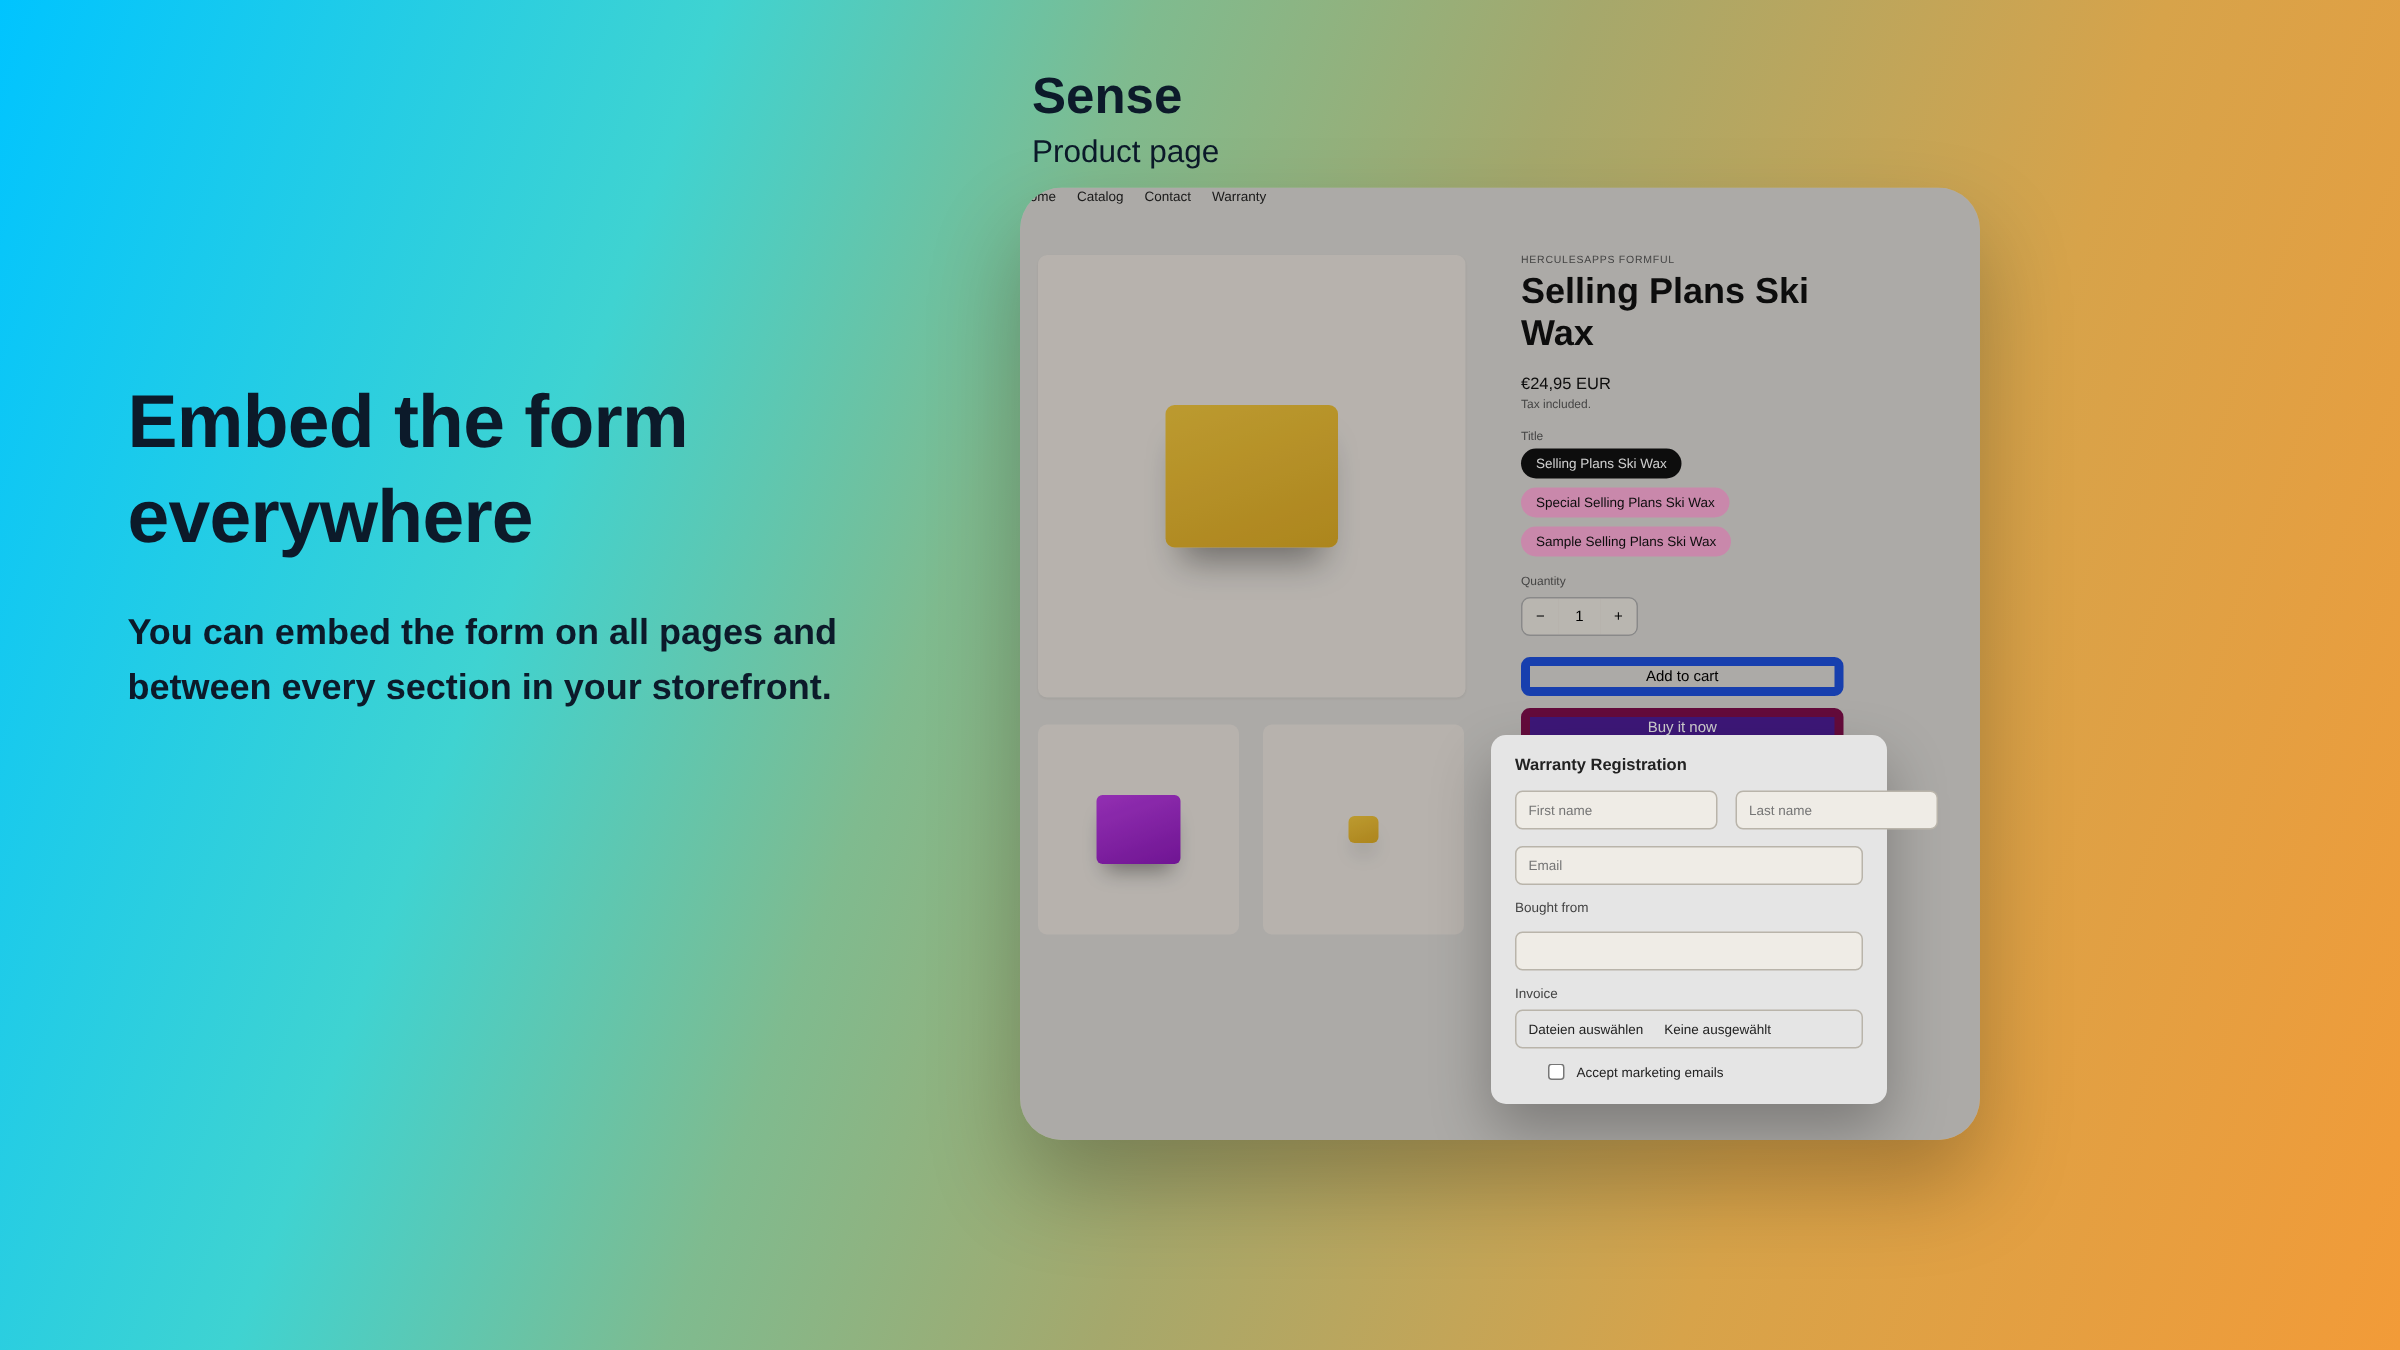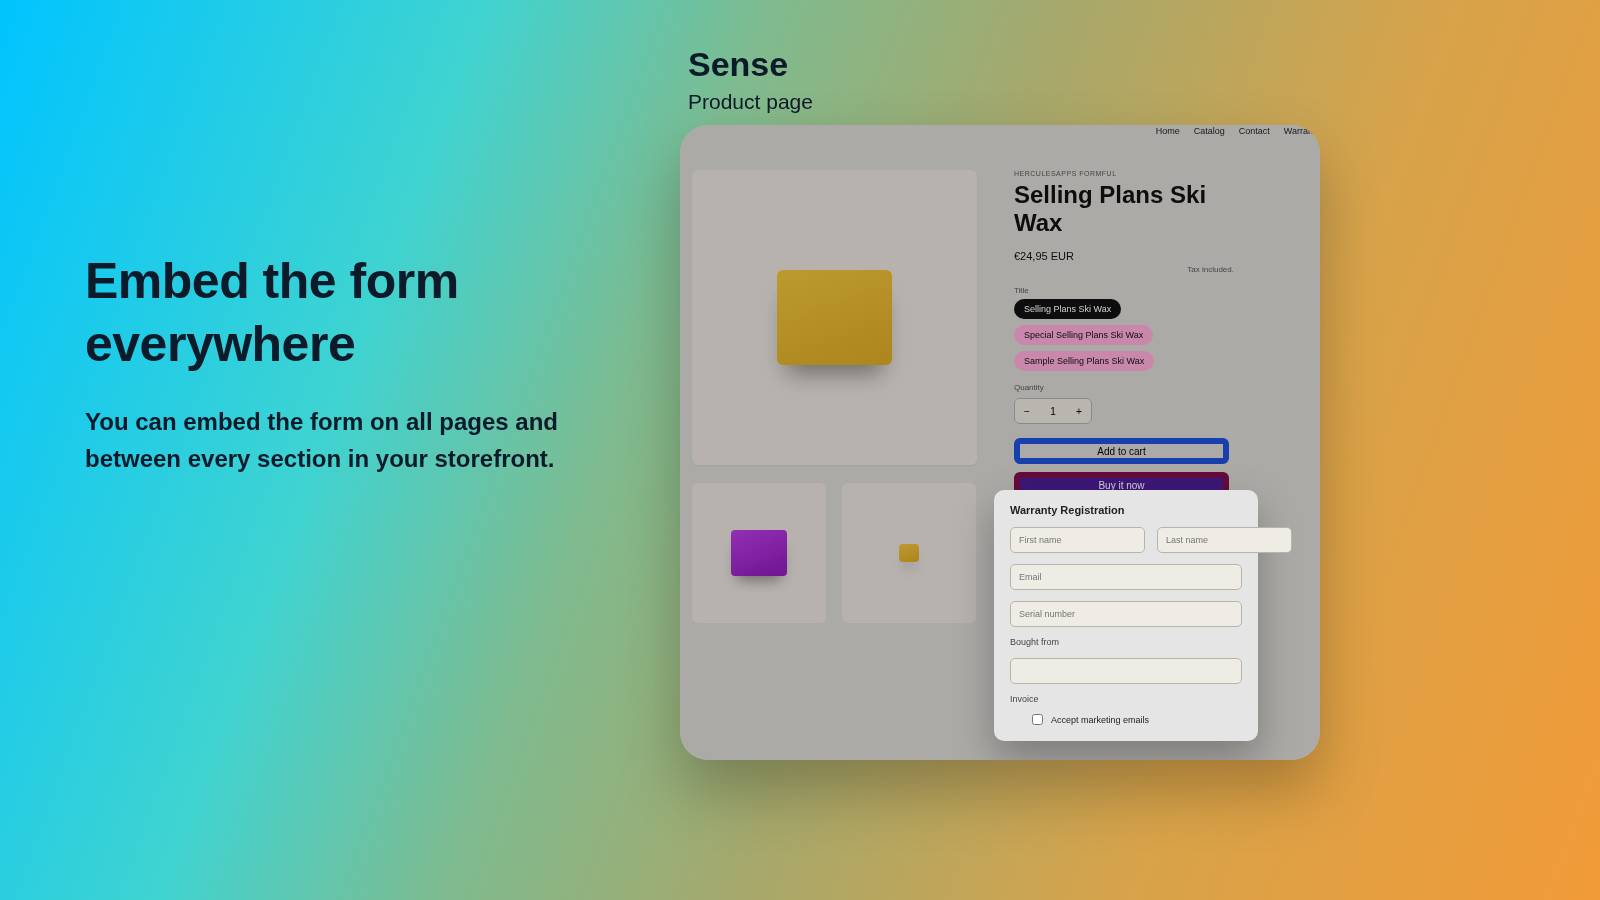--- a/index.html
+++ b/index.html
@@ -27,21 +27,21 @@
     box-shadow: 0 30px 60px rgba(0,0,0,.25);
   }
   .storefront {
     position: absolute; inset: 0;
     background: #d6d3cf;
     filter: brightness(.95);
   }
   .scrim { position:absolute; inset:0; background:rgba(0,0,0,.15); pointer-events:none; }
 
   
-  .store-nav { position:absolute; left:0; right:0; top:0; height:20px; display:flex; justify-content:flex-end; gap:14px;
+  .store-nav { position:absolute; left:0; right:0; top:0; height:20px; display:flex; justify-content:flex-start; gap:14px;
                font-size:9px; color:#222; }
   .store-nav span { line-height:12px; }
 
   
   .gallery { position:absolute; left:12px; top:45px; width:285px; }
   .main-img {
     width:285px; height:295px; background:#e2ddd7; border-radius:6px;
     display:flex; align-items:center; justify-content:center;
     box-shadow: 0 1px 2px rgba(0,0,0,.06);
   }
@@ -57,21 +57,21 @@
   }
   .thumb .block-sm { width:56px; height:46px; border-radius:4px; box-shadow:0 10px 14px -6px rgba(0,0,0,.4); }
   .purple { background:linear-gradient(160deg,#b63bdd,#8a1ab6); }
   .yellow-sm { width:20px!important; height:18px!important; background:linear-gradient(160deg,#e9bf3c,#d6a524); }
 
   
   .pinfo { position:absolute; left:334px; top:45px; width:220px; color:#111; }
   .vendor { font-size:7px; letter-spacing:.5px; text-transform:uppercase; color:#555; }
   .ptitle { font-size:24px; font-weight:700; line-height:1.15; margin-top:4px; }
   .price  { font-size:11px; margin-top:14px; }
-  .tax    { font-size:8px; color:#555; margin-top:3px;text-align:right; }
+  .tax    { font-size:8px; color:#555; margin-top:3px; }
   .label  { font-size:8px; color:#555; margin-top:12px; }
 
   .chips { margin-top:4px; display:flex; flex-direction:column; gap:6px; align-items:flex-start; }
   .chip {
     font-size:9px; padding:5px 10px; border-radius:12px;
     background:#f9a8d4; color:#111;
   }
   .chip.sel { background:#111; color:#fff; }
 
   .qty { margin-top:6px; display:inline-flex; border:1px solid #aaa; border-radius:6px; overflow:hidden; }
@@ -186,30 +186,31 @@
     <div class="wform">
       <h3>Warranty Registration</h3>
 
       <div class="wrow">
         <input class="winput" placeholder="First name" style="">
         <input class="winput" placeholder="Last name" style="">
       </div>
       <div class="wrow">
         <input class="winput" placeholder="Email" style="">
       </div>
-      <div class="wrow">
-        <input class="winput" placeholder="Serial number" style="">
-      </div>
 
       <div class="wlabel">Bought from</div>
       <div class="wrow">
           <input class="winput" style="">
         </div>
 
       <div class="wlabel">Invoice</div>
+      <div class="file">
+        <span>Dateien auswählen</span>
+        <span>Keine ausgewählt</span>
+      </div>
 
       <label class="chk">
         <input type="checkbox" style="">
         <span>Accept marketing emails</span>
       </label>
 
     </div>
 
   </div>
 

